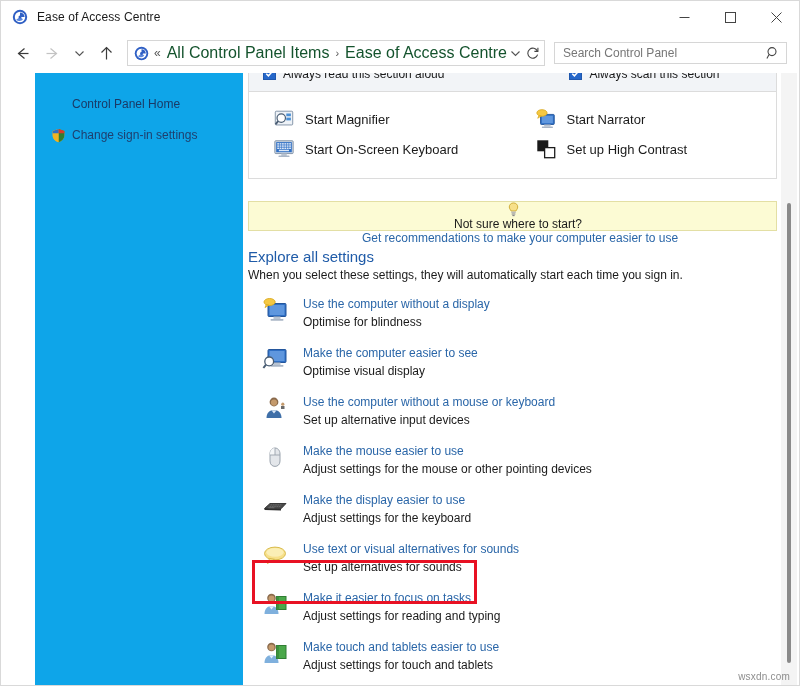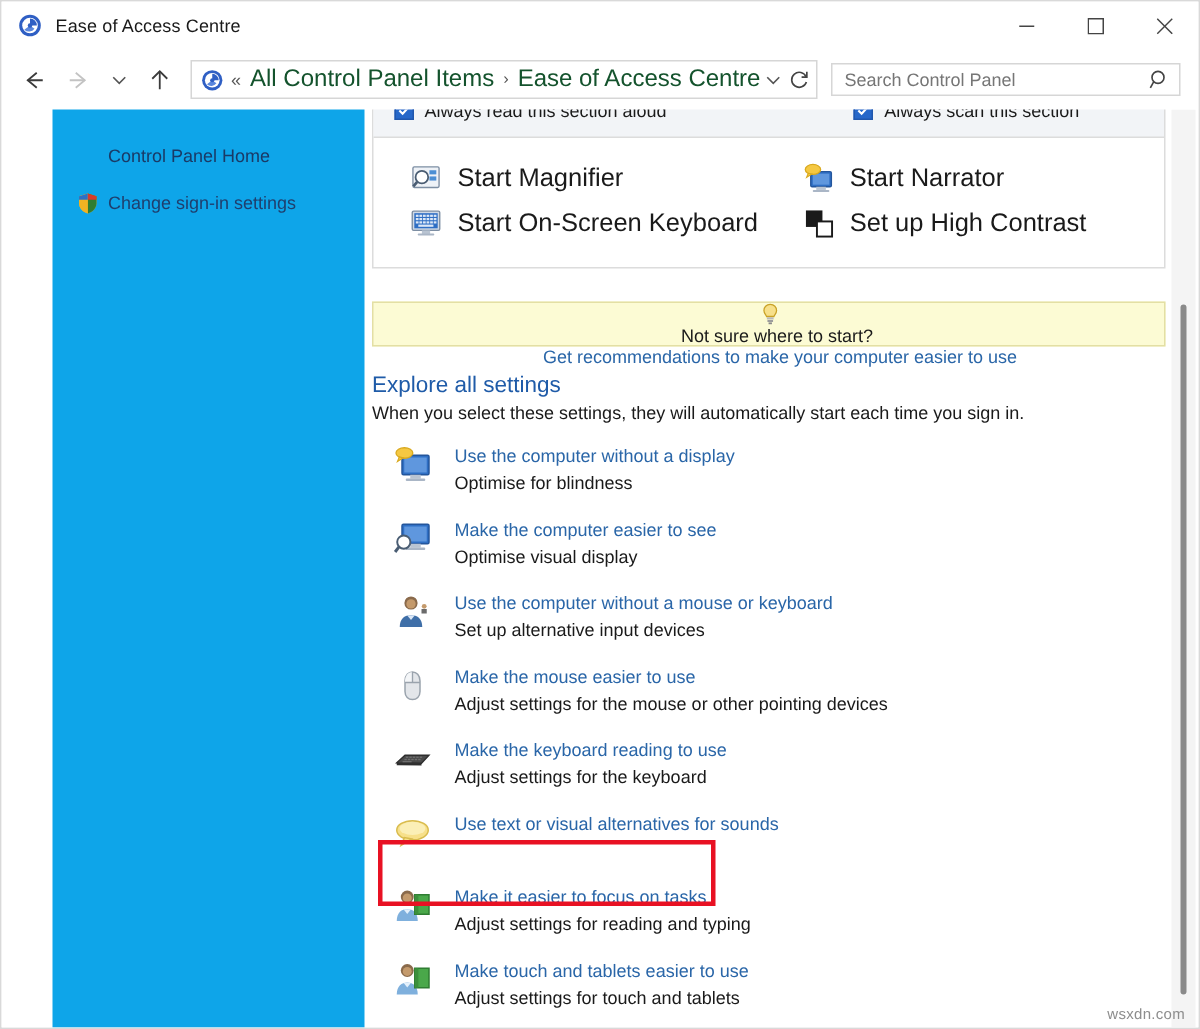--- a/index.html
+++ b/index.html
@@ -201,21 +201,21 @@
     display: flex;
     align-items: center;
     height: 30px;
   }
   .qp-row .qp-ico {
     width: 22px; height: 22px; flex: 0 0 22px;
     display: flex; align-items: center; justify-content: center;
     margin-right: 10px;
   }
   .qp-row .qp-label {
-    font-size: 17px;
+    font-size: 13px;
     color: #1a1a1a;
   }
 
   
   #tipbar {
     position: absolute;
     left: 5px; right: 22px;
     top: 128px;
     height: 30px;
     background: #fcfbd4;
@@ -636,35 +636,36 @@
                 <rect x="8.6" y="13.9" width="1.6" height="0.9"></rect>
                   <rect x="10.9" y="13.9" width="1.6" height="0.9"></rect>
                 <rect x="13.2" y="13.9" width="1.6" height="0.9"></rect>
                   <rect x="15.5" y="13.9" width="1.6" height="0.9"></rect>
                 <rect x="17.8" y="13.9" width="1.6" height="0.9"></rect>
                 <rect x="7.4" y="15.3" width="6" height="0.9"></rect>
               </g>
             </svg>
           </span>
           <span class="s-text">
-            <span class="s-link">Make the keyboard reading to use</span>
+            <span class="s-link">Make the display easier to use</span>
             <span class="s-desc">Adjust settings for the keyboard</span>
           </span>
         </div>
 
         <div class="setting">
           <span class="s-ico">
             <svg width="28" height="28" viewBox="0 0 28 28">
               <ellipse cx="14" cy="12.5" rx="10.5" ry="6.4" fill="#f7e08a" stroke="#d9bc4e" stroke-width="1"></ellipse>
               <path d="M8.6 17.4 L6.4 22.6 L13.4 18.3 Z" fill="#f7e08a" stroke="#d9bc4e" stroke-width="1"></path>
               <ellipse cx="14" cy="11.3" rx="8.6" ry="4.4" fill="#fbefb6"></ellipse>
             </svg>
           </span>
           <span class="s-text">
             <span class="s-link">Use text or visual alternatives for sounds</span>
+            <span class="s-desc">Set up alternatives for sounds</span>
           </span>
         </div>
 
         <div class="setting">
           <span class="s-ico">
             <svg width="28" height="28" viewBox="0 0 28 28">
               <circle cx="10.5" cy="8" r="4.3" fill="#8a6a4b"></circle>
               <circle cx="10.5" cy="8.6" r="3" fill="#c49a6c"></circle>
               <path d="M3.5 24 C3.5 18.4 6.8 16 10.5 16 C14.2 16 17.5 18.4 17.5 24 Z" fill="#7fb0dd"></path>
               <path d="M8 16.2 L10.5 19.4 L13 16.2 Z" fill="#e4f0fb"></path>

